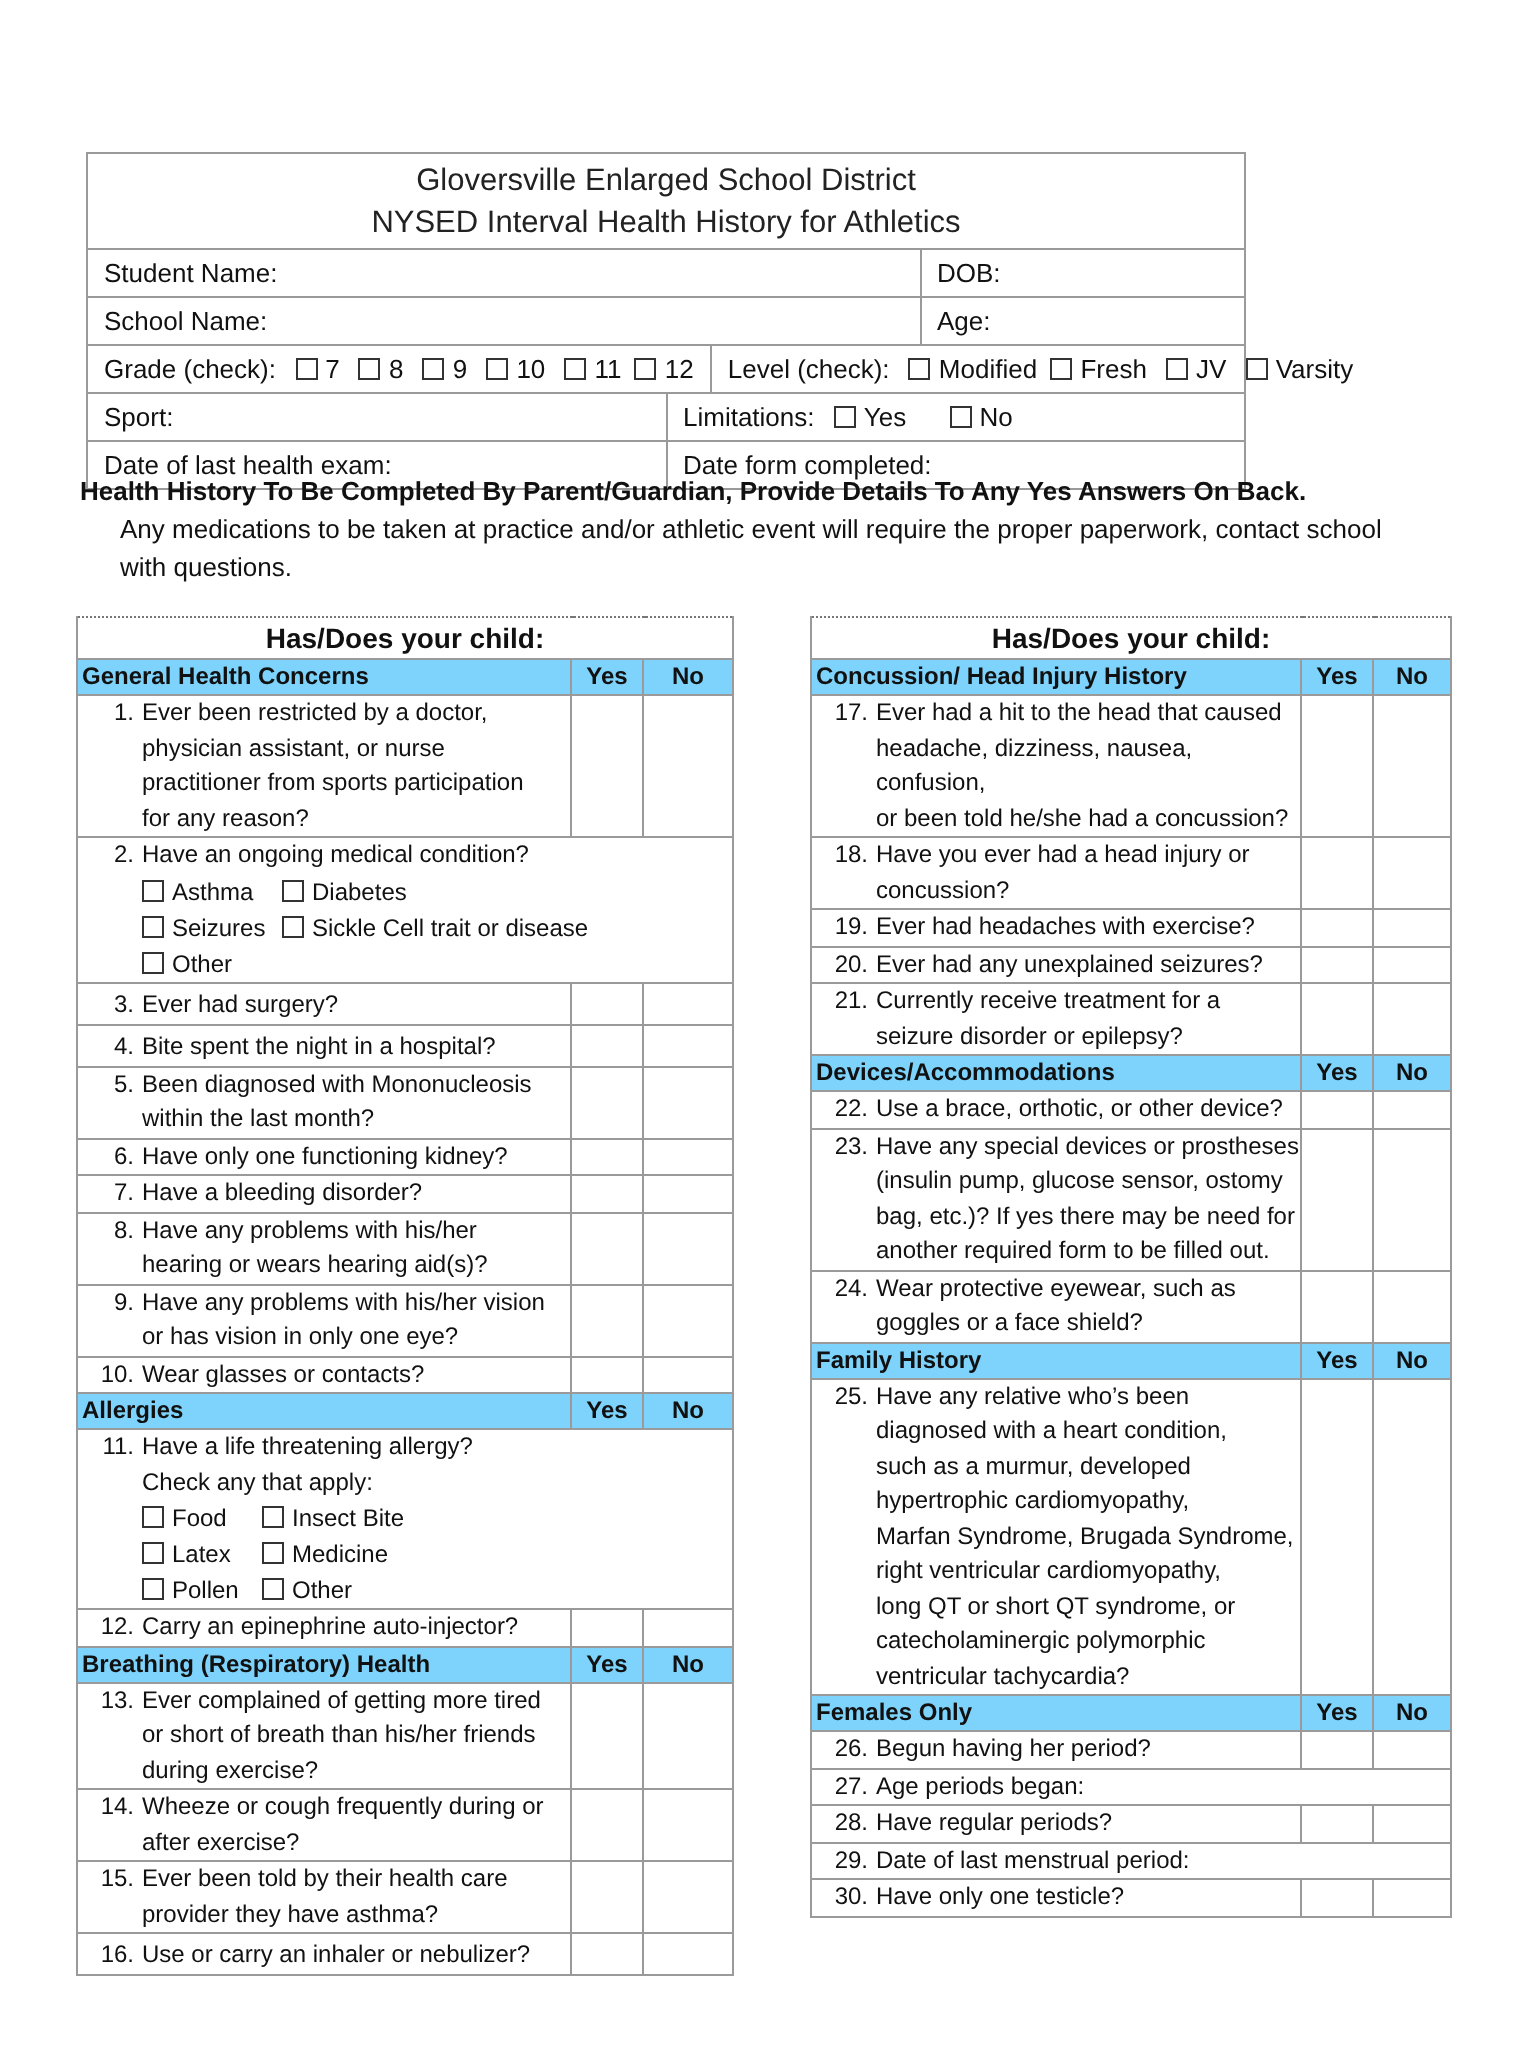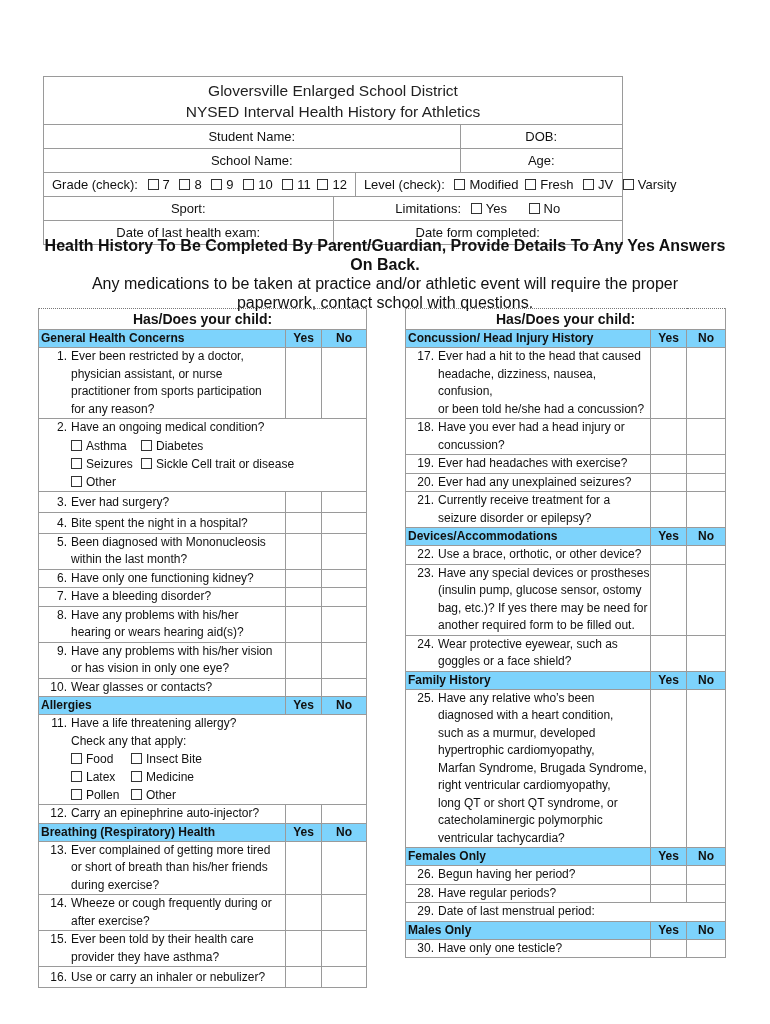--- a/index.html
+++ b/index.html
@@ -11,29 +11,29 @@
     position: absolute; left: 43px; top: 76px; width: 580px;
     border: 1px solid #9a9a9a; box-sizing: border-box;
     font-size: 13px;
   }
   .info-title {
     text-align: center; font-size: 15.5px; line-height: 21px; padding: 3px 0 2px 0;
     border-bottom: 1px solid #9a9a9a; color: #222;
   }
   .info-row { display: flex; border-bottom: 1px solid #9a9a9a; height: 23px; }
   .info-row:last-child { border-bottom: none; }
-  .info-cell { padding: 0 8px; line-height: 23px; white-space: nowrap; box-sizing: border-box; text-align: center; }
+  .info-cell { padding: 0 8px; line-height: 23px; white-space: nowrap; box-sizing: border-box; }
   .info-cell.bl { border-left: 1px solid #9a9a9a; }
   .c-wide { width: 491px; }
   .c-narrow { width: 190px; }
   .c-half { width: 340px; }
   .c-half2 { width: 341px; }
   .cb { display: inline-block; width: 9px; height: 9px; border: 1px solid #333; margin: 0 4px 0 6px; vertical-align: -1px; }
 
-  .notice { position: absolute; left: 40px; top: 236px; width: 690px; text-align: center; font-size: 16px; line-height: 19px; }
+  .notice { position: absolute; left: 40px; top: 236px; width: 690px; font-size: 13px; line-height: 19px; }
   .notice .bold { font-weight: bold; }
 
   .qtable {
     position: absolute; border-collapse: collapse; font-size: 12px;
     table-layout: fixed;
   }
   .qtable td { border: 1px solid #9a9a9a; padding: 0; vertical-align: top; }
   .qtable .child-title td {
     text-align: center; font-weight: bold; font-size: 14px; height: 20px; line-height: 20px;
     border-top: 1px dotted #777;
@@ -454,43 +454,46 @@
         <td>
           <div class="q">
             <span class="num">26.</span>
             <span class="txt">Begun having her period?</span>
           </div>
         </td>
         <td></td>
         <td></td>
       </tr>
   <tr>
+        <td colspan="3">
+          <div class="q">
+            <span class="num">27.</span>
+            <span class="txt">Age periods began:</span>
+          </div>
+        </td>
+      </tr>
+  <tr>
         <td>
           <div class="q">
             <span class="num">28.</span>
             <span class="txt">Have regular periods?</span>
           </div>
         </td>
         <td></td>
         <td></td>
       </tr>
   <tr>
         <td colspan="3">
           <div class="q">
             <span class="num">29.</span>
             <span class="txt">Date of last menstrual period:</span>
           </div>
         </td>
       </tr>
 
-  <tr class="sec">
-    <td class="lbl">Males Only</td>
-    <td class="yn">Yes</td>
-    <td class="yn">No</td>
-  </tr>
   <tr>
         <td>
           <div class="q">
             <span class="num">30.</span>
             <span class="txt">Have only one testicle?</span>
           </div>
         </td>
         <td></td>
         <td></td>
       </tr>

